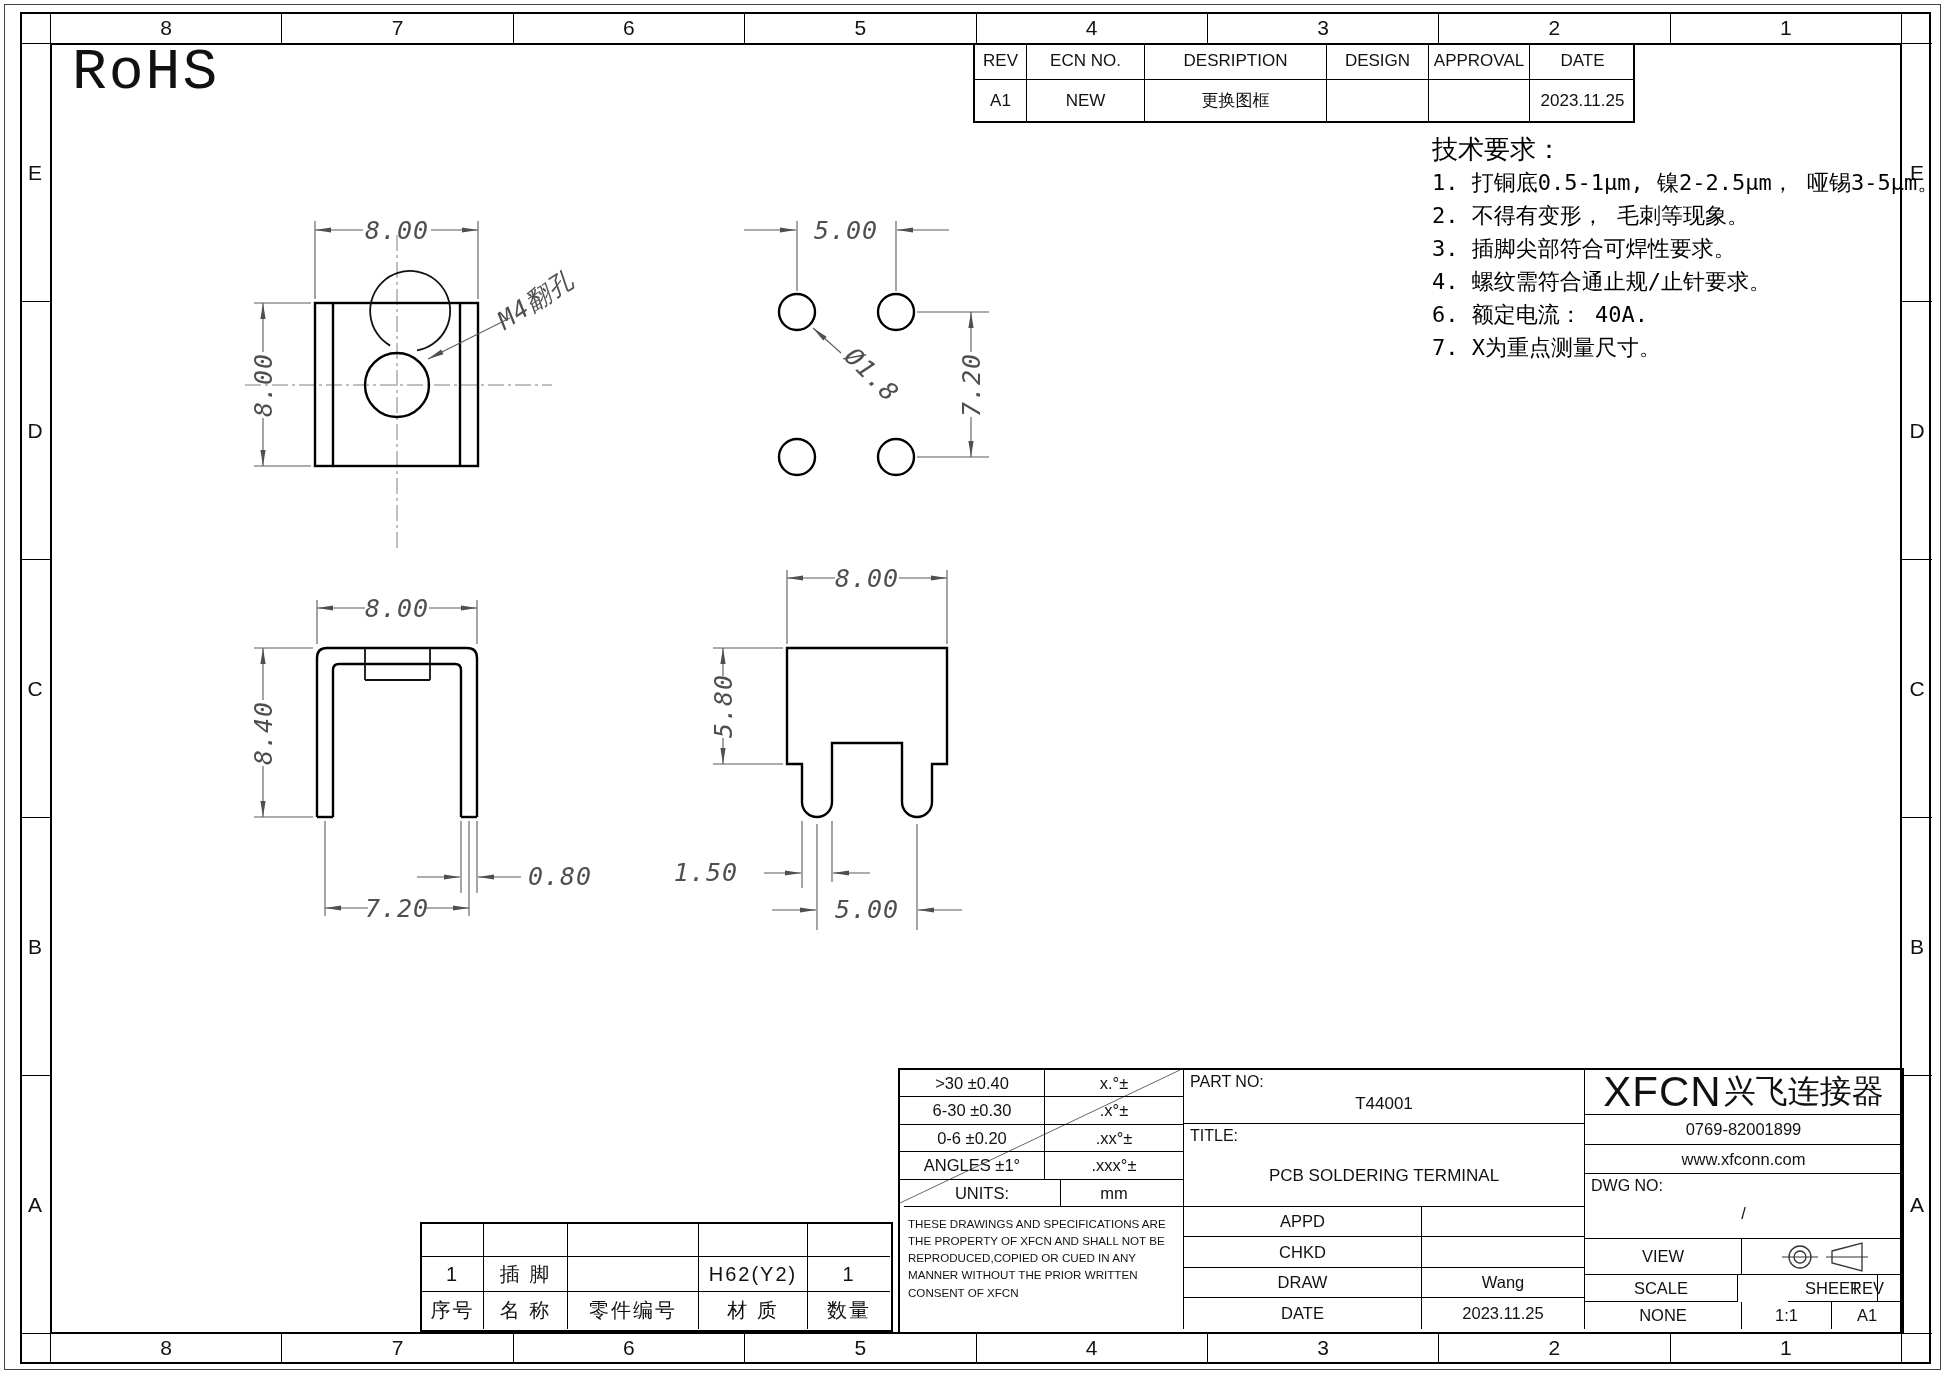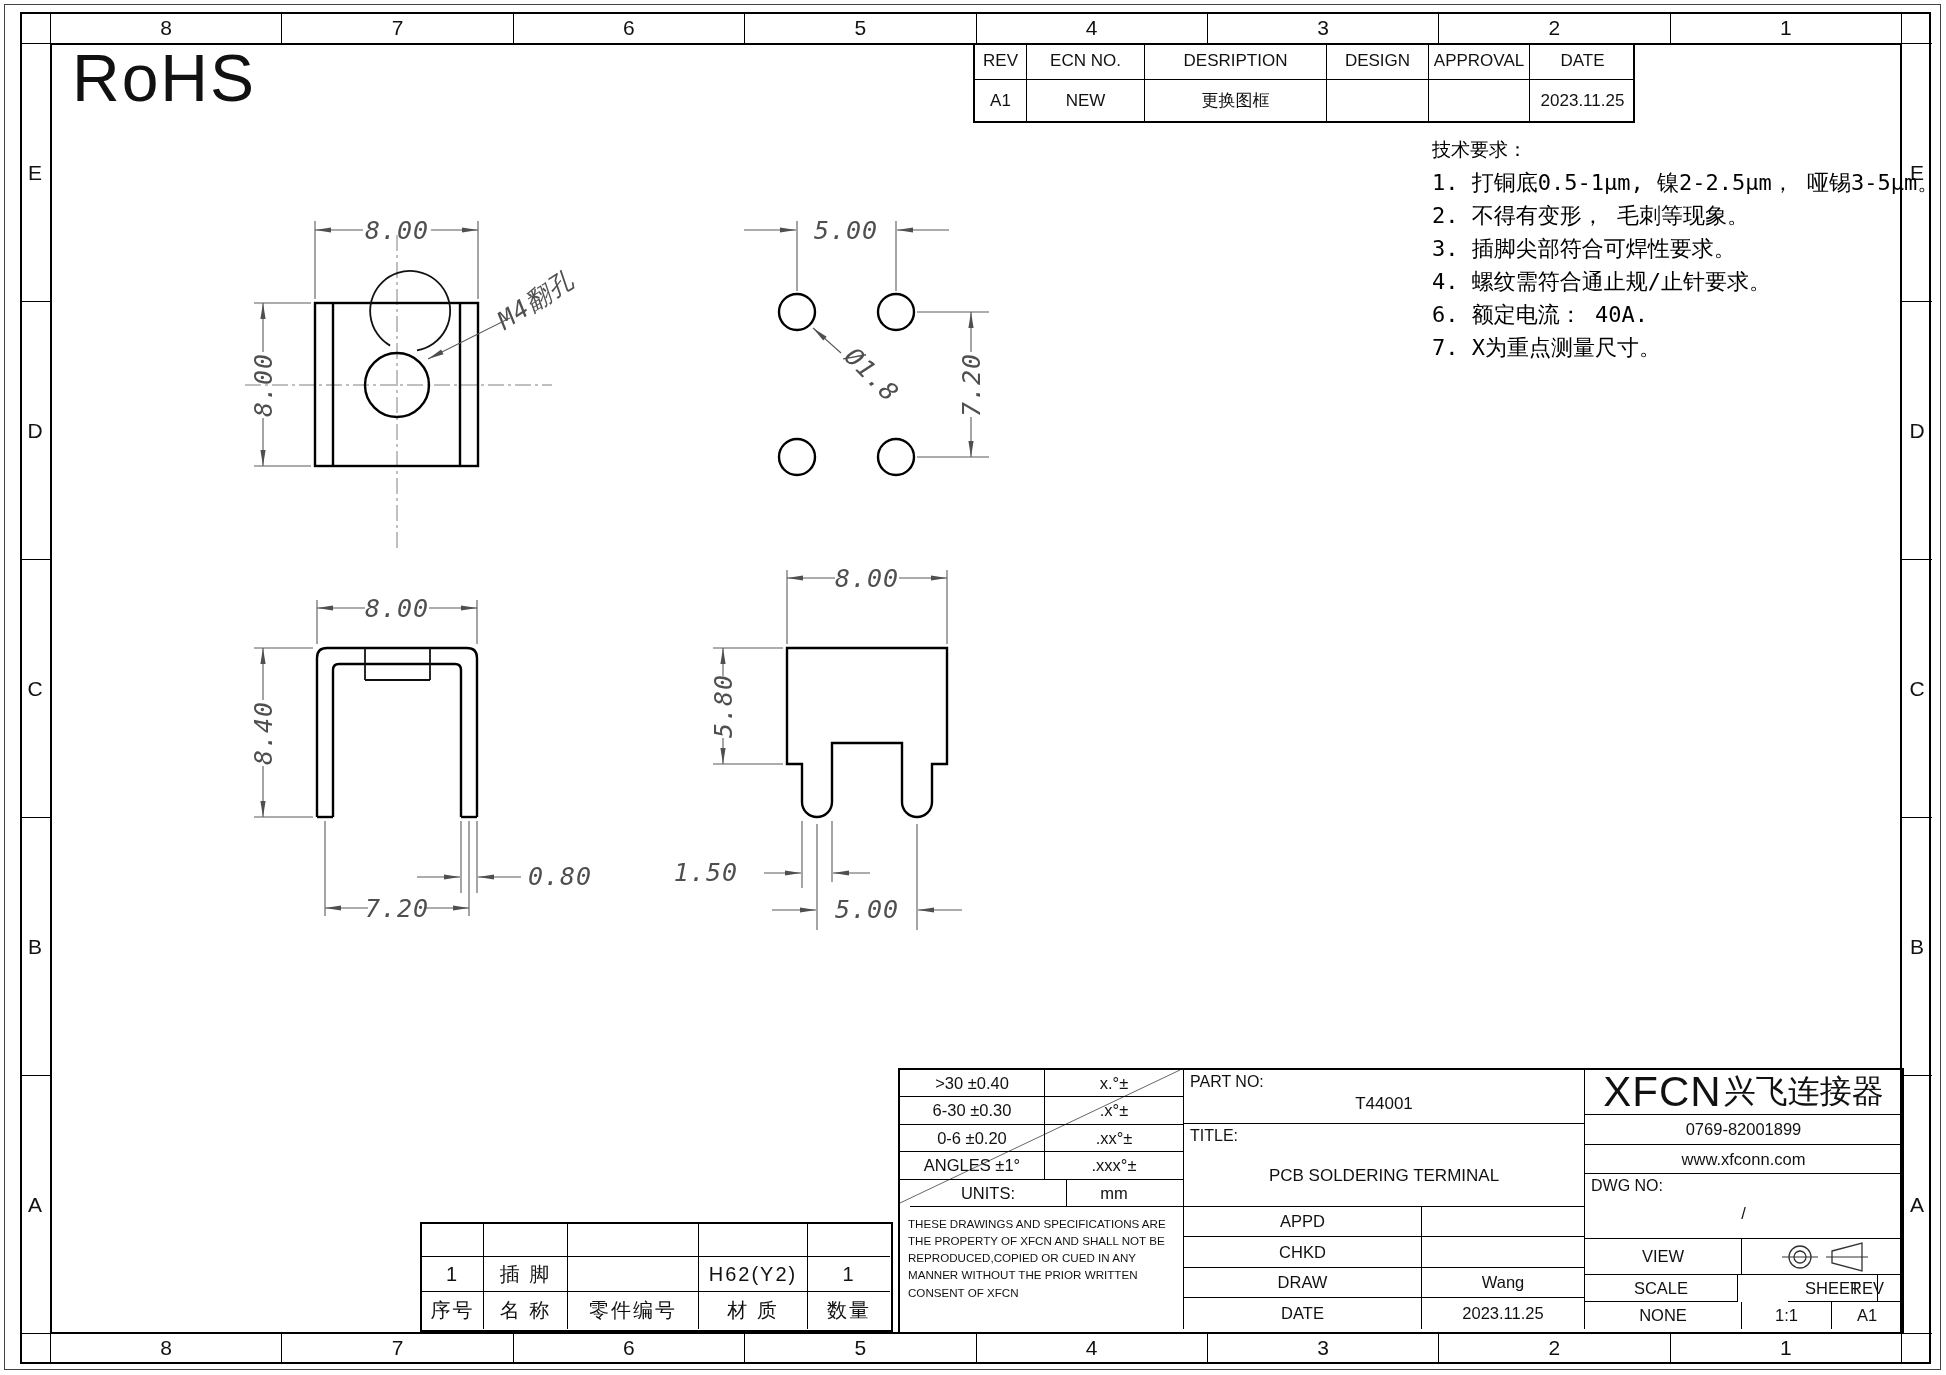--- a/index.html
+++ b/index.html
@@ -23,24 +23,24 @@
   .rev-table{left:973px;top:43px;width:662px;height:80px;display:grid;
      grid-template-columns:52px 118px 182px 102px 101px 105px;
      grid-template-rows:37px 41px;border:2px solid #000;border-top:none}
   .rev-table div{border-right:1.5px solid #000;border-bottom:1.5px solid #000;
      display:flex;align-items:center;justify-content:center;font-size:17px}
   .rev-table div:nth-child(6n){border-right:none}
   .rev-table div:nth-child(n+7){border-bottom:none}
   
   .tech{left:1432px;top:133px;width:472px;font-size:22px;line-height:33px;
      font-family:"DejaVu Sans Mono","DejaVu Sans",monospace;color:#000;white-space:nowrap}
-  .tech .t-title{font-size:19px}
-  
-  .rohs{left:72px;top:40px;font-family:Liberation Sans, sans-serif;
-     font-size:66px;letter-spacing:2px}
+  .tech .t-title{font-size:26px}
+  
+  .rohs{left:72px;top:40px;font-family:Liberation Mono, monospace;
+     font-size:58px;letter-spacing:2px}
   
   .tb{left:898px;top:1068px;width:1006px;height:266px;border:2.5px solid #000}
   .tb .c{position:absolute;box-sizing:border-box;display:flex;align-items:center;
      justify-content:center;font-size:16.5px}
   .bb{border-bottom:1.5px solid #000}.br{border-right:1.5px solid #000}
   .lab{position:absolute;left:6px;top:3px;font-size:16px}
   .small{font-size:11.6px;line-height:1.48;display:block;padding:8px 4px 0 8px;text-align:left}
   .logo-x{font-weight:normal;font-size:42px;letter-spacing:1px}
   .logo-cn{font-size:32px;margin-left:2px}
   
@@ -244,21 +244,21 @@
   <div class="abs tb">
 
     <div class="c br bb" style="left:0;top:0;width:145px;height:27px">&gt;30 ±0.40</div>
     <div class="c br bb" style="left:145px;top:0;width:139px;height:27px">x.°±</div>
     <div class="c br bb" style="left:0;top:27px;width:145px;height:28px">6-30 ±0.30</div>
     <div class="c br bb" style="left:145px;top:27px;width:139px;height:28px">.x°±</div>
     <div class="c br bb" style="left:0;top:55px;width:145px;height:27px">0-6 ±0.20</div>
     <div class="c br bb" style="left:145px;top:55px;width:139px;height:27px">.xx°±</div>
     <div class="c br bb" style="left:0;top:82px;width:145px;height:28px">ANGLES ±1°</div>
     <div class="c br bb" style="left:145px;top:82px;width:139px;height:28px">.xxx°±</div>
-    <div class="c br bb" style="left:10px;top:110px;width:157px;height:27px">UNITS:</div>
+    <div class="c br bb" style="left:4px;top:110px;width:157px;height:27px">UNITS:</div>
     <div class="c br bb" style="left:145px;top:110px;width:139px;height:27px">mm</div>
 
     <div class="c br" style="left:0;top:137px;width:284px;height:122px;align-items:flex-start">
       <span class="small">THESE DRAWINGS AND SPECIFICATIONS ARE THE PROPERTY OF XFCN AND SHALL NOT BE REPRODUCED,COPIED OR CUED IN ANY MANNER WITHOUT THE PRIOR WRITTEN CONSENT OF XFCN</span>
     </div>
 
     <div class="c bb" style="left:284px;top:0;width:400px;height:54px">
       <span class="lab">PART NO:</span>
       <span style="font-size:17px;margin-top:14px">T44001</span>
     </div>

